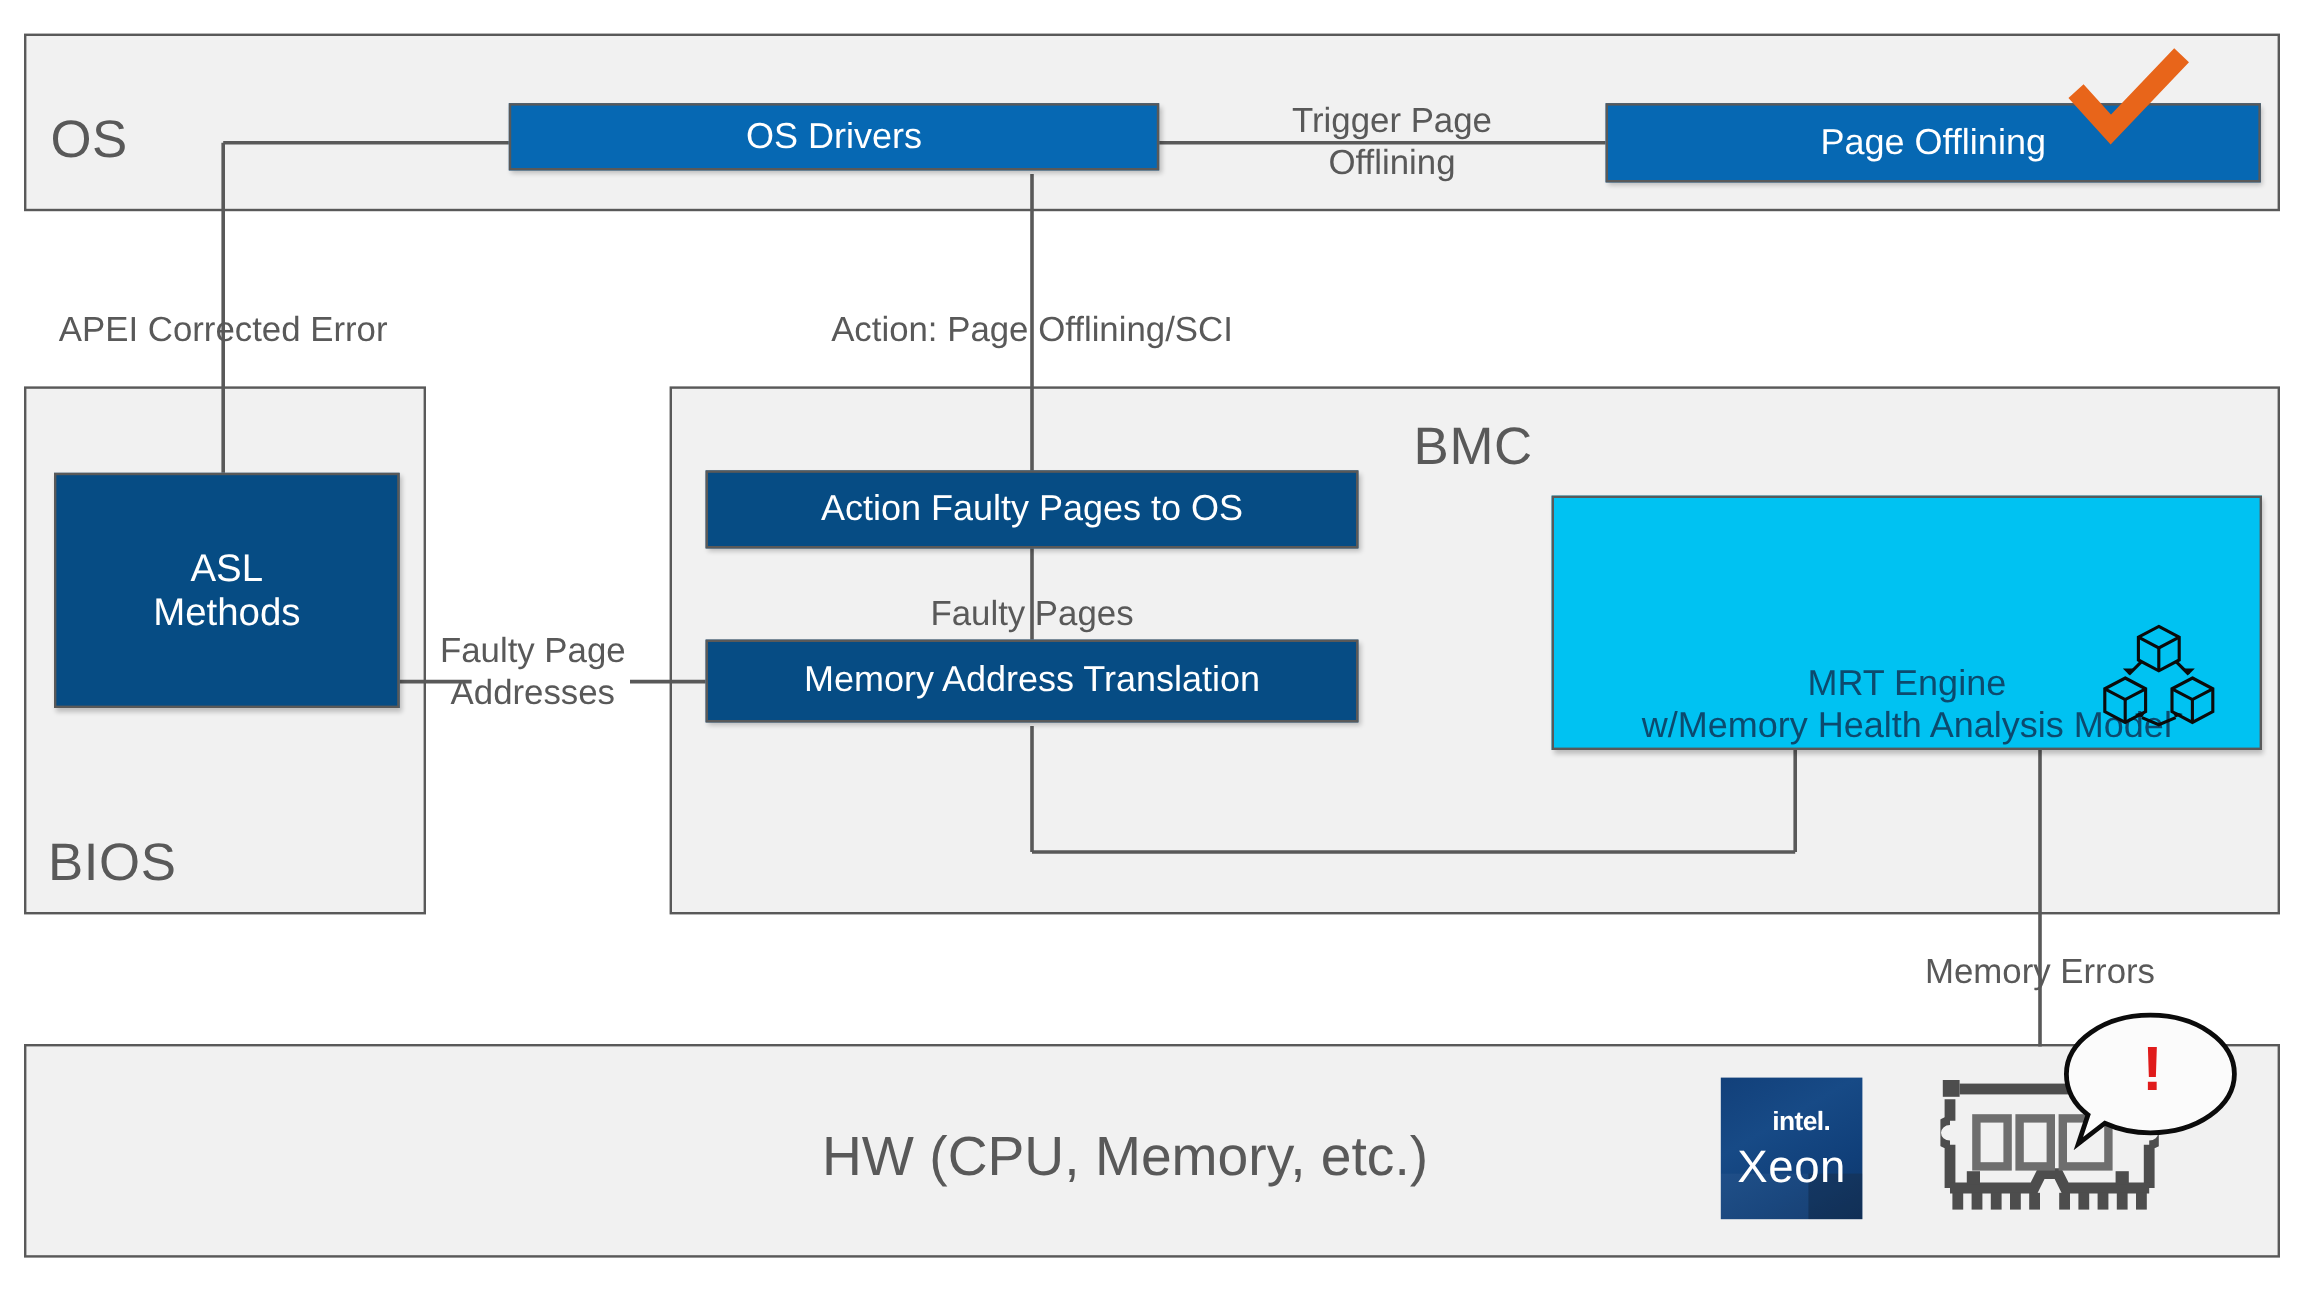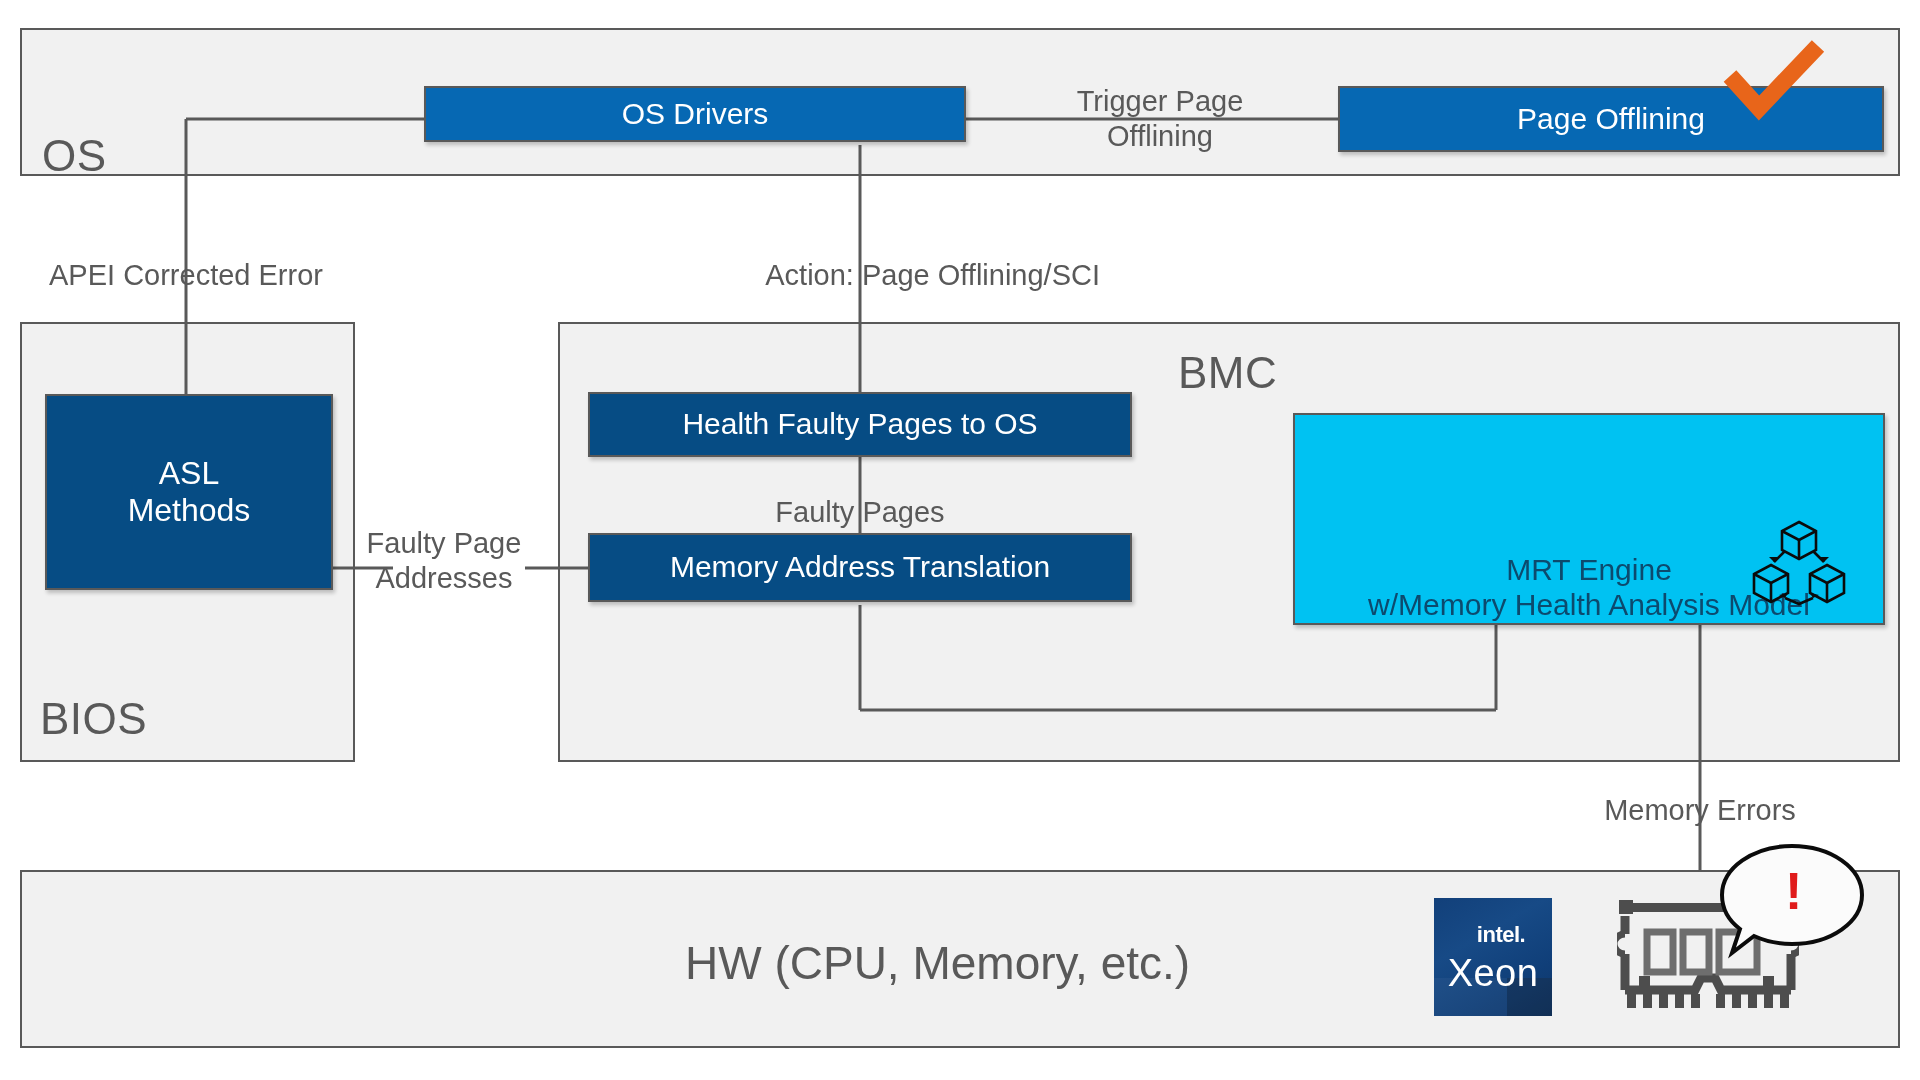--- a/index.html
+++ b/index.html
@@ -151,36 +151,36 @@
       <path d="M 525,568 L 588,568"></path>
 
       <path d="M 860,605 L 860,710"></path>
       <path d="M 860,710 L 1496,710"></path>
       <path d="M 1496,710 L 1496,625"></path>
 
       <path d="M 1700,625 L 1700,872"></path>
     </g>
   </svg>
 
-  <div class="panel-label" style="left:42px; top:92px;margin-top:39px;">OS</div>
+  <div class="panel-label" style="left:42px; top:92px;">OS</div>
   <div class="panel-label" style="left:40px; top:694px;">BIOS</div>
   <div class="panel-label" style="left:1178px; top:348px;">BMC</div>
 
   <div class="box blue-bright" style="left:424px; top:86px; width:542px; height:56px;">OS Drivers</div>
 
   <div class="box blue-bright" style="left:1338px; top:86px; width:546px; height:66px;">Page Offlining</div>
 
   <svg style="position:absolute; left:1722px; top:40px; width:106px; height:82px;" viewBox="0 0 106 82" xmlns="http://www.w3.org/2000/svg">
     <path d="M 8 36 L 37 68 L 96 6" stroke="#E8651A" stroke-width="17" fill="none" stroke-linecap="butt" stroke-linejoin="miter"></path>
   </svg>
 
   <div class="box blue-dark" style="left:45px; top:394px; width:288px; height:196px; font-size:32px;">ASL
 Methods</div>
 
-  <div class="box blue-dark" style="left:588px; top:392px; width:544px; height:65px;">Health Faulty Pages to OS</div>
+  <div class="box blue-dark" style="left:588px; top:392px; width:544px; height:65px;">Action Faulty Pages to OS</div>
 
   <div class="box blue-dark" style="left:588px; top:533px; width:544px; height:69px;">Memory Address Translation</div>
 
   <div class="box cyan" style="left:1293px; top:413px; width:592px; height:212px;">
     <span style="display:block; width:100%;">MRT Engine
 w/Memory Health Analysis Model</span>
   </div>
 
   <svg style="position:absolute; left:1752px; top:518px; width:94px; height:90px;" viewBox="0 0 94 90" xmlns="http://www.w3.org/2000/svg">
     <g stroke="#0b0b0b" stroke-width="2.6" fill="none" stroke-linejoin="miter">
@@ -207,21 +207,21 @@
       <polygon points="61,80 58,75 67,77"></polygon>
       <polygon points="33,80 27,77 36,75"></polygon>
     </g>
   </svg>
 
   <div class="edge-label" style="left:1040px; top:84px; width:240px;">Trigger Page
 Offlining</div>
 
   <div class="edge-label" style="left:20px; top:258px; width:332px;">APEI Corrected Error</div>
 
-  <div class="edge-label" style="left:620px; top:258px; width:480px;text-align:right;">Action: Page Offlining/SCI</div>
+  <div class="edge-label" style="left:620px; top:258px; width:480px;">Action: Page Offlining/SCI</div>
 
   <div class="edge-label" style="left:700px; top:470px; width:320px;margin-top:25px;">Faulty Pages</div>
 
   <div class="edge-label" style="left:360px; top:526px; width:168px;">Faulty Page
 Addresses</div>
 
   <div class="edge-label" style="left:1570px; top:793px; width:260px;">Memory Errors</div>
 
   <div class="hw-title" style="left:685px; top:936px;">HW (CPU, Memory, etc.)</div>
 

